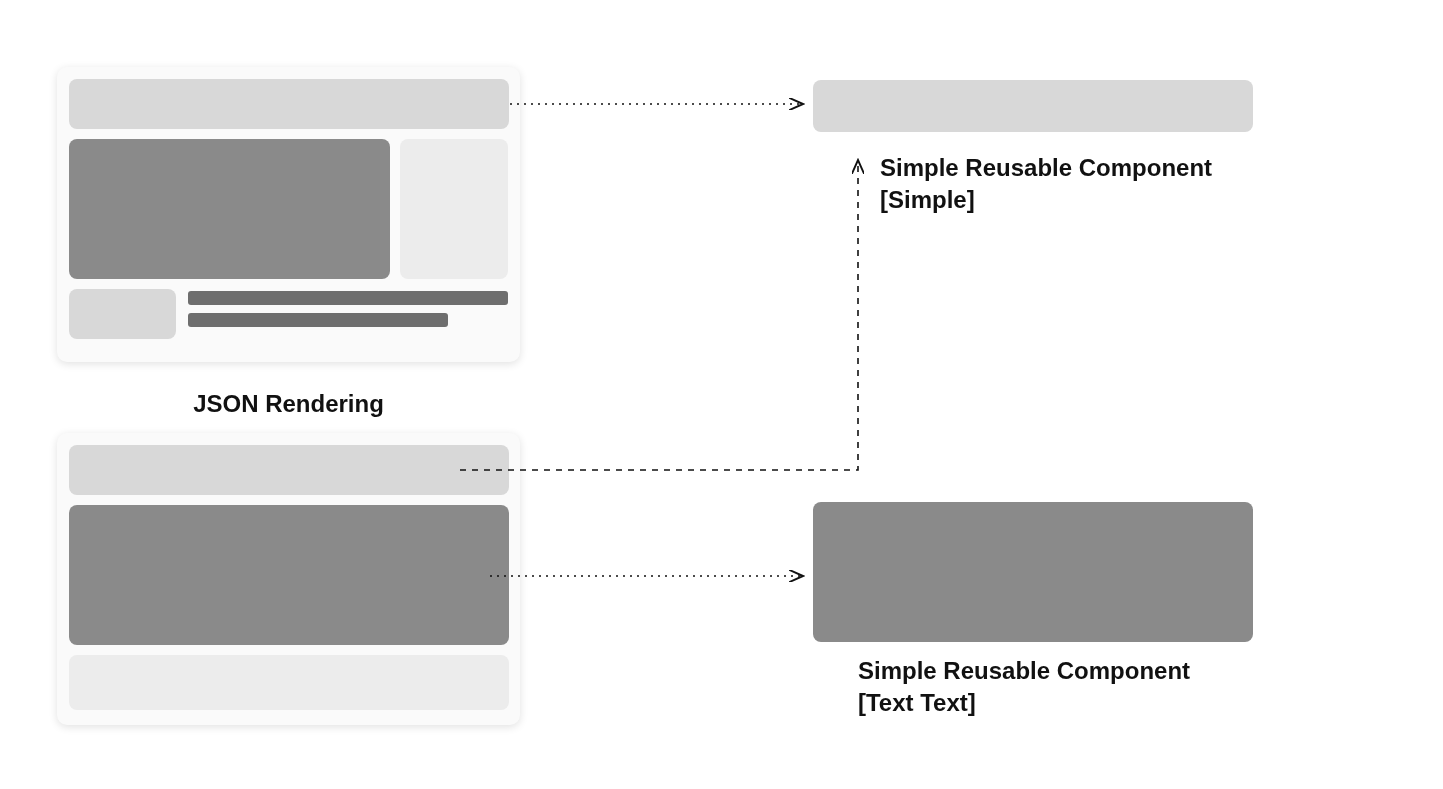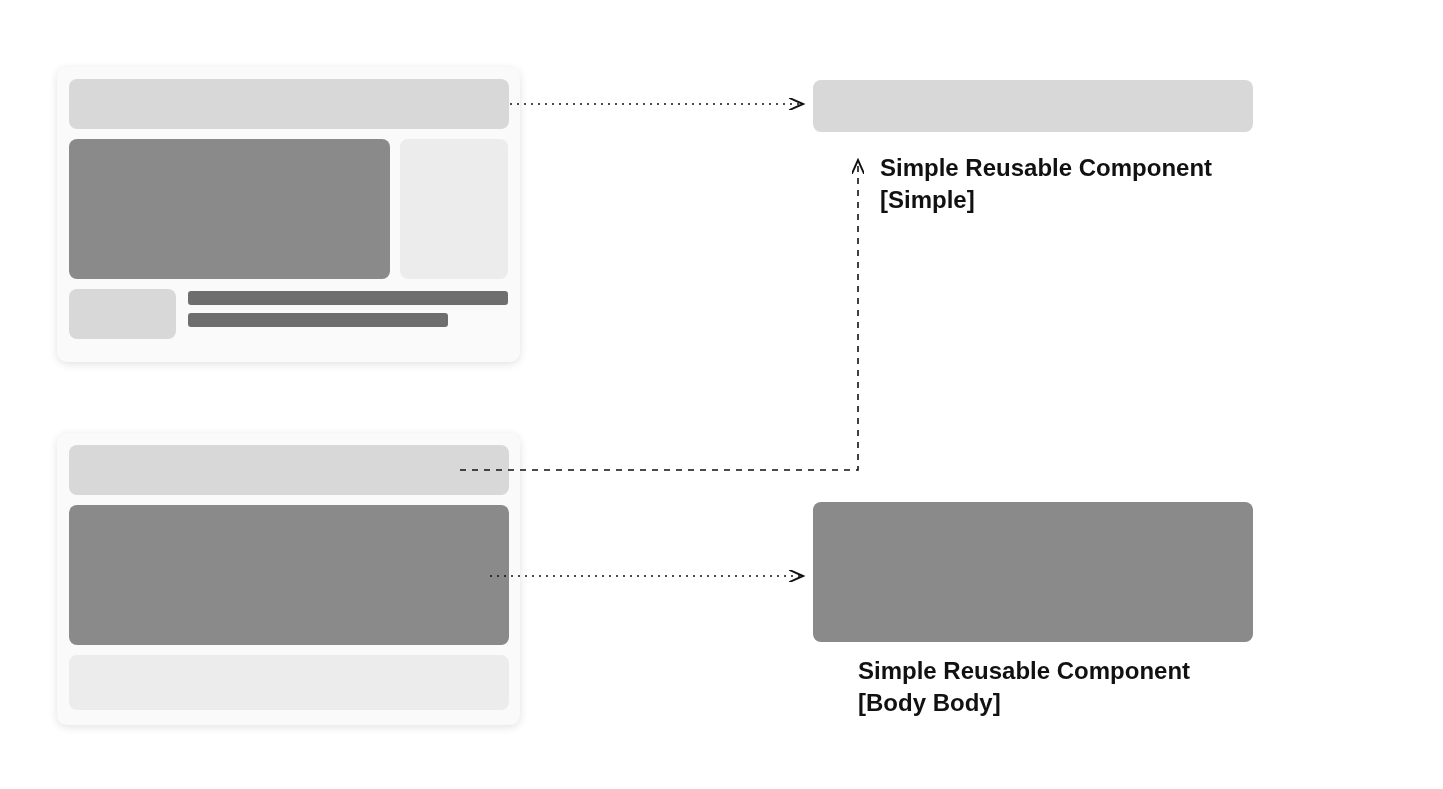--- a/index.html
+++ b/index.html
@@ -191,37 +191,38 @@
     </div>
     <div class="tw-bottom">
       <div class="tw-small"></div>
       <div class="tw-lines">
         <div class="tw-line1"></div>
         <div class="tw-line2"></div>
       </div>
     </div>
   </div>
 
+  <div class="caption-center">JSON Rendering</div>
 
   <div class="card card-bottom">
     <div class="bw-header"></div>
     <div class="bw-body"></div>
     <div class="bw-footer"></div>
   </div>
 
   <div class="right-heading-block"></div>
   <div class="right-heading-caption">
     <span>Simple Reusable Component</span><br>
     <span>[Simple]</span>
   </div>
 
   <div class="right-body-block"></div>
   <div class="right-body-caption">
     <span>Simple Reusable Component</span><br>
-    <span>[Body Body]</span>
+    <span>[Text Text]</span>
   </div>
 
   <svg class="arrows" viewBox="0 0 1443 789">
     <defs>
       <marker id="arrowhead" markerWidth="10" markerHeight="8" refX="9" refY="4" orient="auto" markerUnits="strokeWidth">
         <path d="M0,0 L9,4 L0,8" fill="none" stroke="#111" stroke-width="1.2"></path>
       </marker>
     </defs>
 
     <path d="M 510 104 L 803 104" fill="none" stroke="#111" stroke-width="1.6" stroke-dasharray="2 5" marker-end="url(#arrowhead)"></path>

